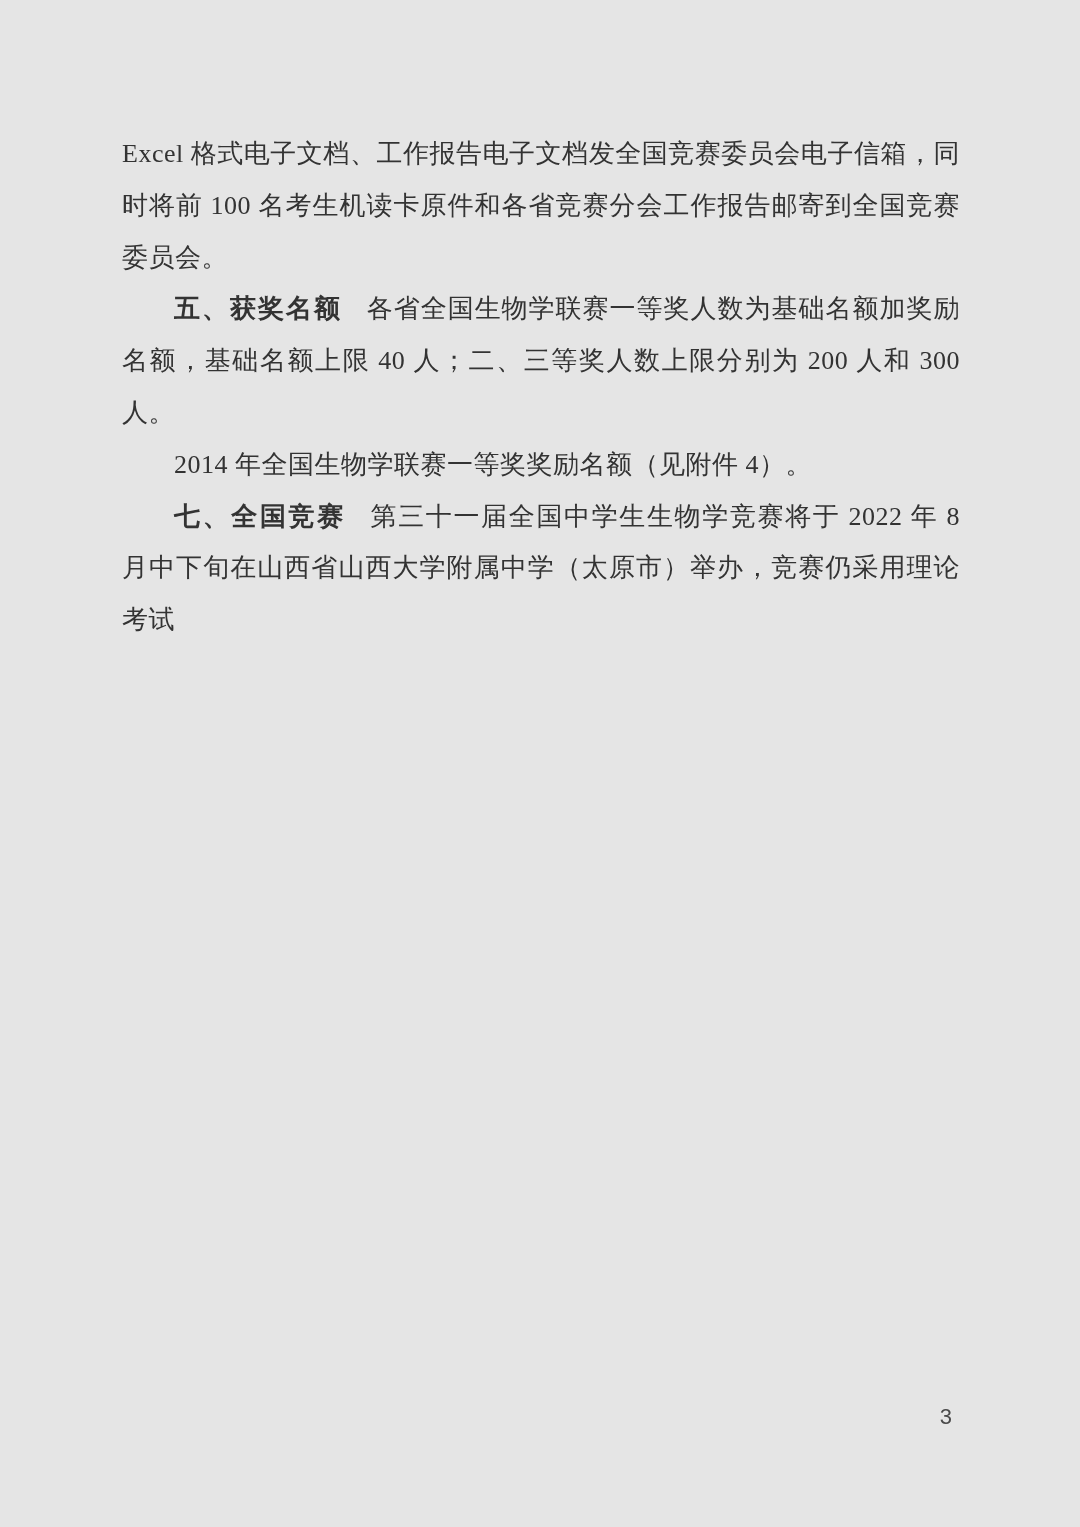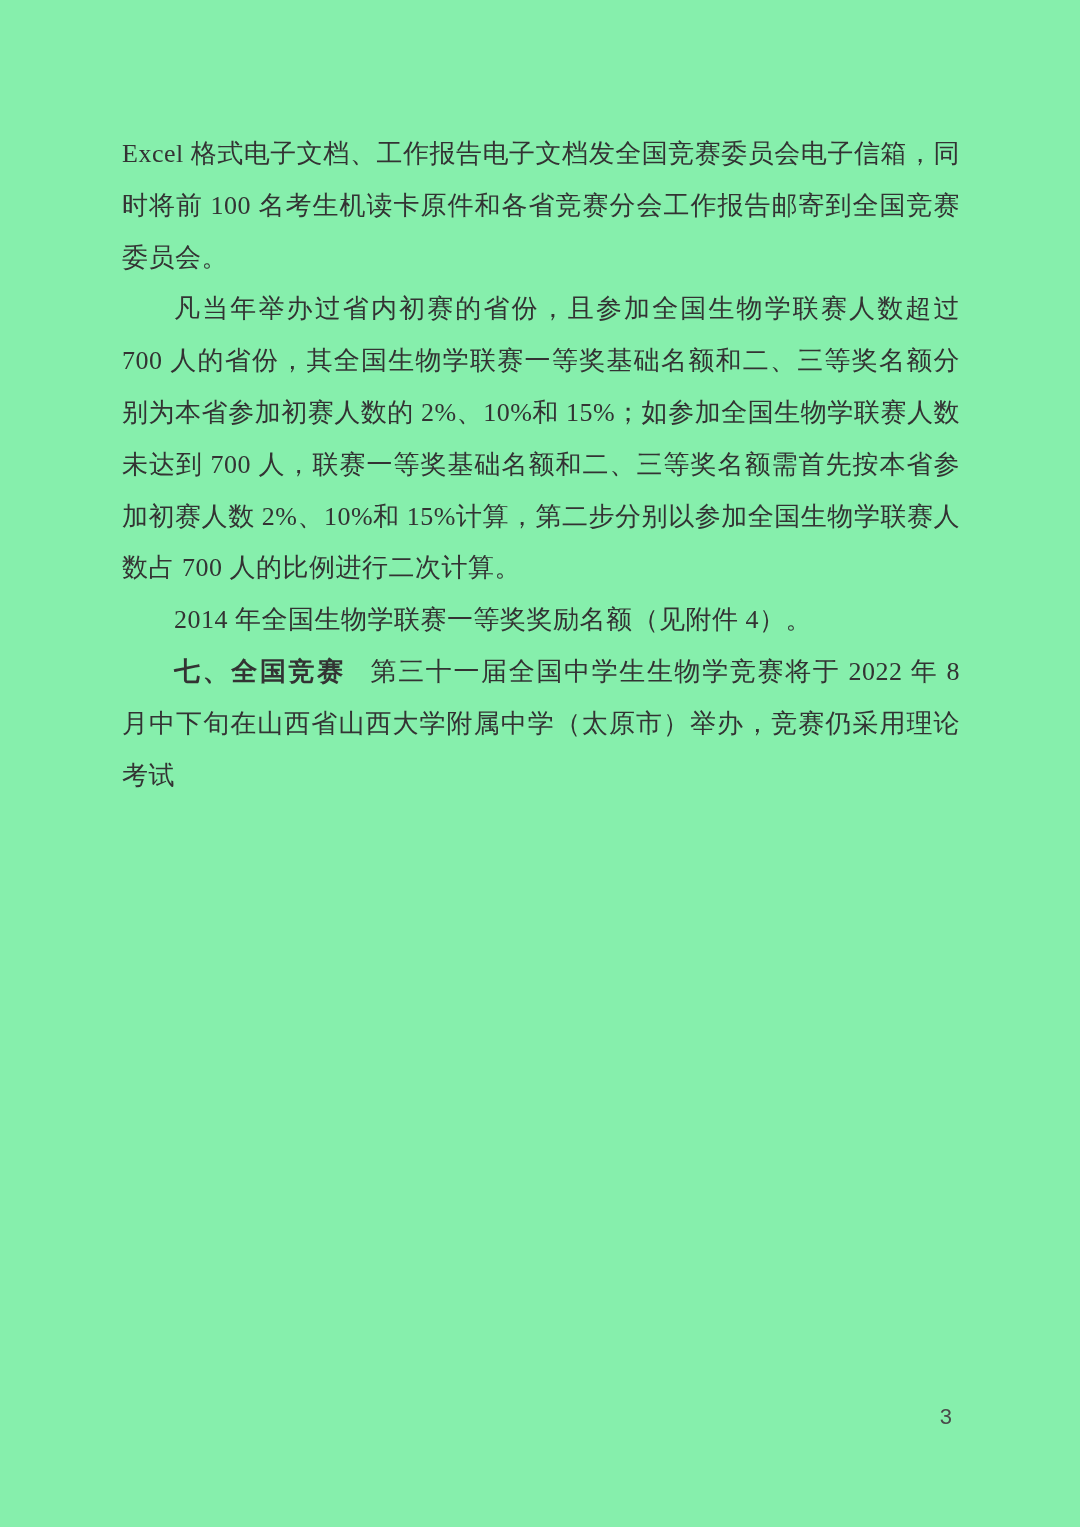--- a/index.html
+++ b/index.html
@@ -10,21 +10,21 @@
     width: 1080px;
     height: 1527px;
     position: relative;
     background: #ffffff;
     overflow: hidden;
     font-family: "Liberation Serif", "DejaVu Serif", serif;
   }
   .doc-page {
     position: absolute;
     inset: 0;
-    background: #86efac;
+    background: #e5e5e5;
   }
   .doc-content {
     position: absolute;
     left: 122px;
     top: 128px;
     width: 838px;
     font-size: 26px;
     line-height: 51.8px;
     letter-spacing: 0.5px;
     color: #333333;
@@ -57,23 +57,23 @@
 <body>
 
 <div class="doc-page">
 
   <div class="doc-content">
 
     <p><span>Excel 格式电子文档、工作报告电子文档发全国竞赛委员会电子信箱，同时将前 100 名考生机读卡原件和各省竞赛分会工作报告邮寄到全国竞赛委员会。</span></p>
 
 
 
+    <p class="indent"><span class="sec-heading">五、获奖名额</span><span>各省全国生物学联赛一等奖人数为基础名额加奖励名额，基础名额上限 40 人；二、三等奖人数上限分别为 200 人和 300 人。</span></p>
 
 
-    <p class="indent"><span>凡当年举办过省内初赛的省份，且参加全国生物学联赛人数超过 700 人的省份，其全国生物学联赛一等奖基础名额和二、三等奖名额分别为本省参加初赛人数的 2%、10%和 15%；如参加全国生物学联赛人数未达到 700 人，联赛一等奖基础名额和二、三等奖名额需首先按本省参加初赛人数 2%、10%和 15%计算，第二步分别以参加全国生物学联赛人数占 700 人的比例进行二次计算。</span></p>
 
     <p class="indent"><span>2014 年全国生物学联赛一等奖奖励名额（见附件 4）。</span></p>
 
 
     <p class="indent"><span class="sec-heading">七、全国竞赛</span><span>第三十一届全国中学生生物学竞赛将于 2022 年 8 月中下旬在山西省山西大学附属中学（太原市）举办，竞赛仍采用理论考试</span></p>
 
   </div>
 
   <div class="page-footer">
     <span>3</span>

